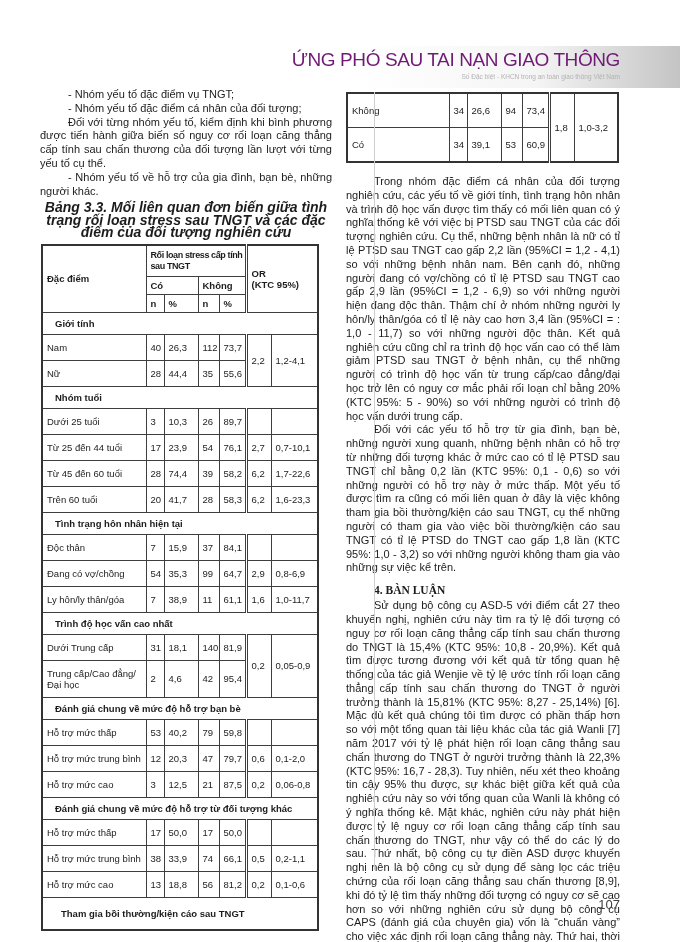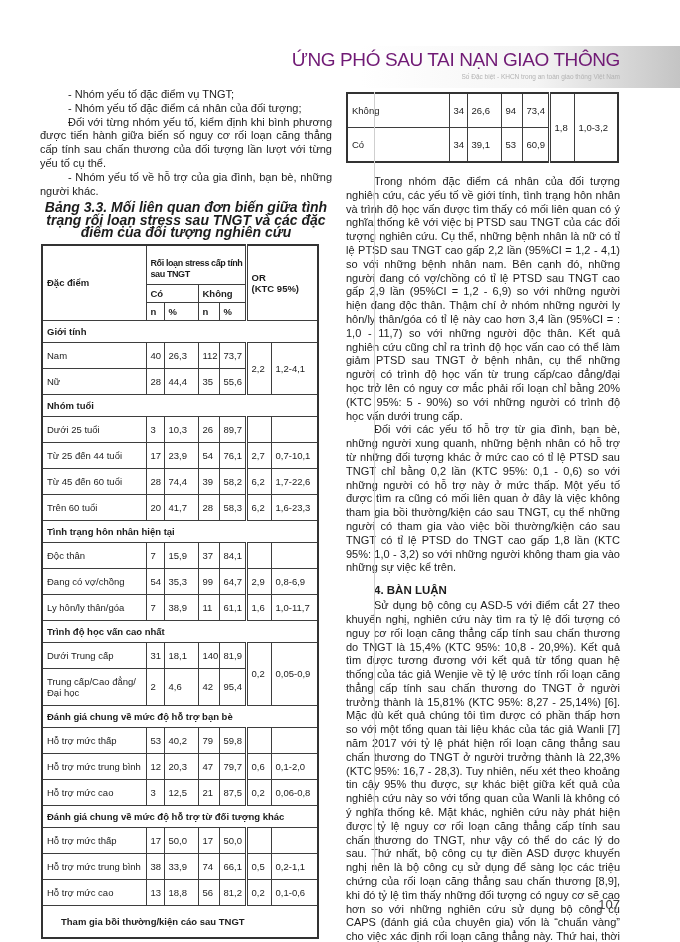--- a/index.html
+++ b/index.html
@@ -37,29 +37,29 @@
   
   table.dt { border-collapse:collapse; table-layout:fixed; width:276px; margin-left:1px; }
   table.dt.cont { width:272px; margin:4px 0 12px 0; }
   .dt td, .dt th {
     border:1px solid #3e3e3e; font-size:9.5px; line-height:11px;
     padding:3px 2px 3px 4px; text-align:left; vertical-align:middle;
     overflow:hidden; font-weight:normal; color:#1c1c1c;
   }
   .dt { border:2px solid #333; }
   .dt th { font-weight:bold; }
-  .dt .grph { font-size:9px; letter-spacing:-0.4px; padding-top:12px; padding-bottom:4px; }
+  .dt .grph { font-size:9px; letter-spacing:-0.4px; padding-top:4px; padding-bottom:4px; }
   .dt .orh  { white-space:pre-line; }
-  .dt td.sec { font-weight:bold; padding:5px 4px; }
+  .dt td.sec { font-weight:bold; padding:5px 12px; }
   .dt td.sec.tall { padding:10px 18px; }
   .dt tr.data-row td { padding-top:7px; padding-bottom:7px; }
   .dt td.orsep, .dt th.orsep { border-left:3px double #3e3e3e; }
   .dt.cont tr.data-row td { padding-top:11px; padding-bottom:11px; }
   
-  .heading { margin:9px 0 3px 0; padding-left:28px; font-size:11.5px; font-weight:bold; }
+  .heading { margin:9px 0 3px 0; padding-left:28px; font-size:11.5px; font-weight:bold;font-family:Liberation Serif, serif; }
   .pageno { position:absolute; right:60px; top:897px; font-size:13px; color:#404040; }
 </style>
 </head>
 <body>
 
 <div class="page">
 
   <div class="hdr-band"></div>
   <h1 class="hdr-title">ỨNG PHÓ SAU TAI NẠN GIAO THÔNG</h1>
   <div class="hdr-sub">Số Đặc biệt - KHCN trong an toàn giao thông Việt Nam</div>

